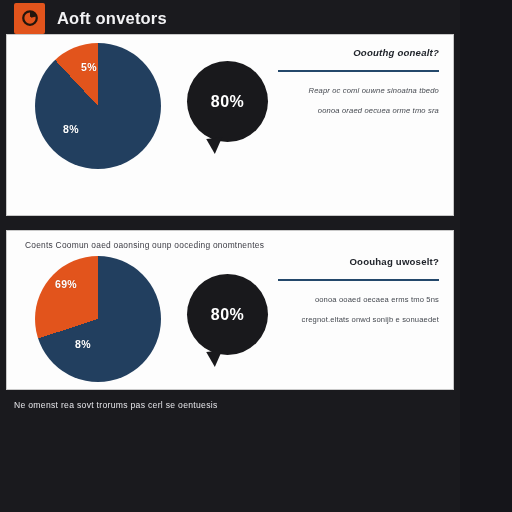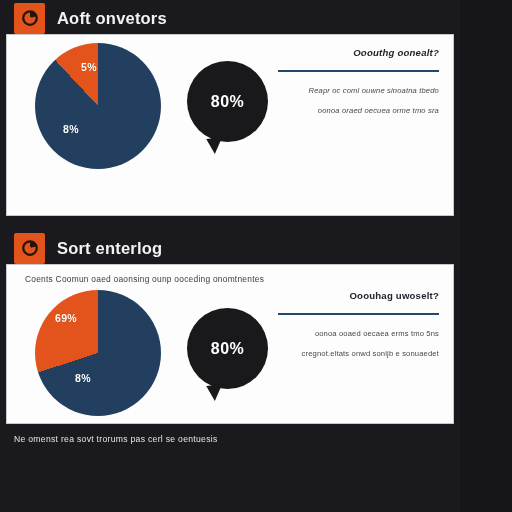--- a/index.html
+++ b/index.html
@@ -227,30 +227,20 @@
         </div>
 
       </div>
     </div>
   </div>
 
   <div class="section-gap"></div>
 
   <div class="section">
 
-    <div class="section-header">
-      <div class="badge">
-        <svg width="18" height="18" viewBox="0 0 24 24" aria-hidden="true">
-          <circle cx="12" cy="12" r="9" fill="none" stroke="#24150c" stroke-width="3"></circle>
-          <path d="M12 12 L12 3 A9 9 0 0 1 20 10 Z" fill="#24150c"></path>
-          <rect x="10.5" y="10.5" width="3" height="3" fill="#e2541c"></rect>
-        </svg>
-      </div>
-      <div class="section-title">Sort enterlog</div>
-    </div>
 
     <div class="card" style="height:160px;">
       <div class="card-sub">Coents Coomun oaed oaonsing ounp ooceding onomtnentes</div>
 
       <div class="card-body" style="margin-top:6px;">
 
         <div class="pie-wrap">
           <div class="pie" style="width:126px;height:126px;
                       background: conic-gradient(from 0deg,
                         #223f5f 0deg 252deg,

